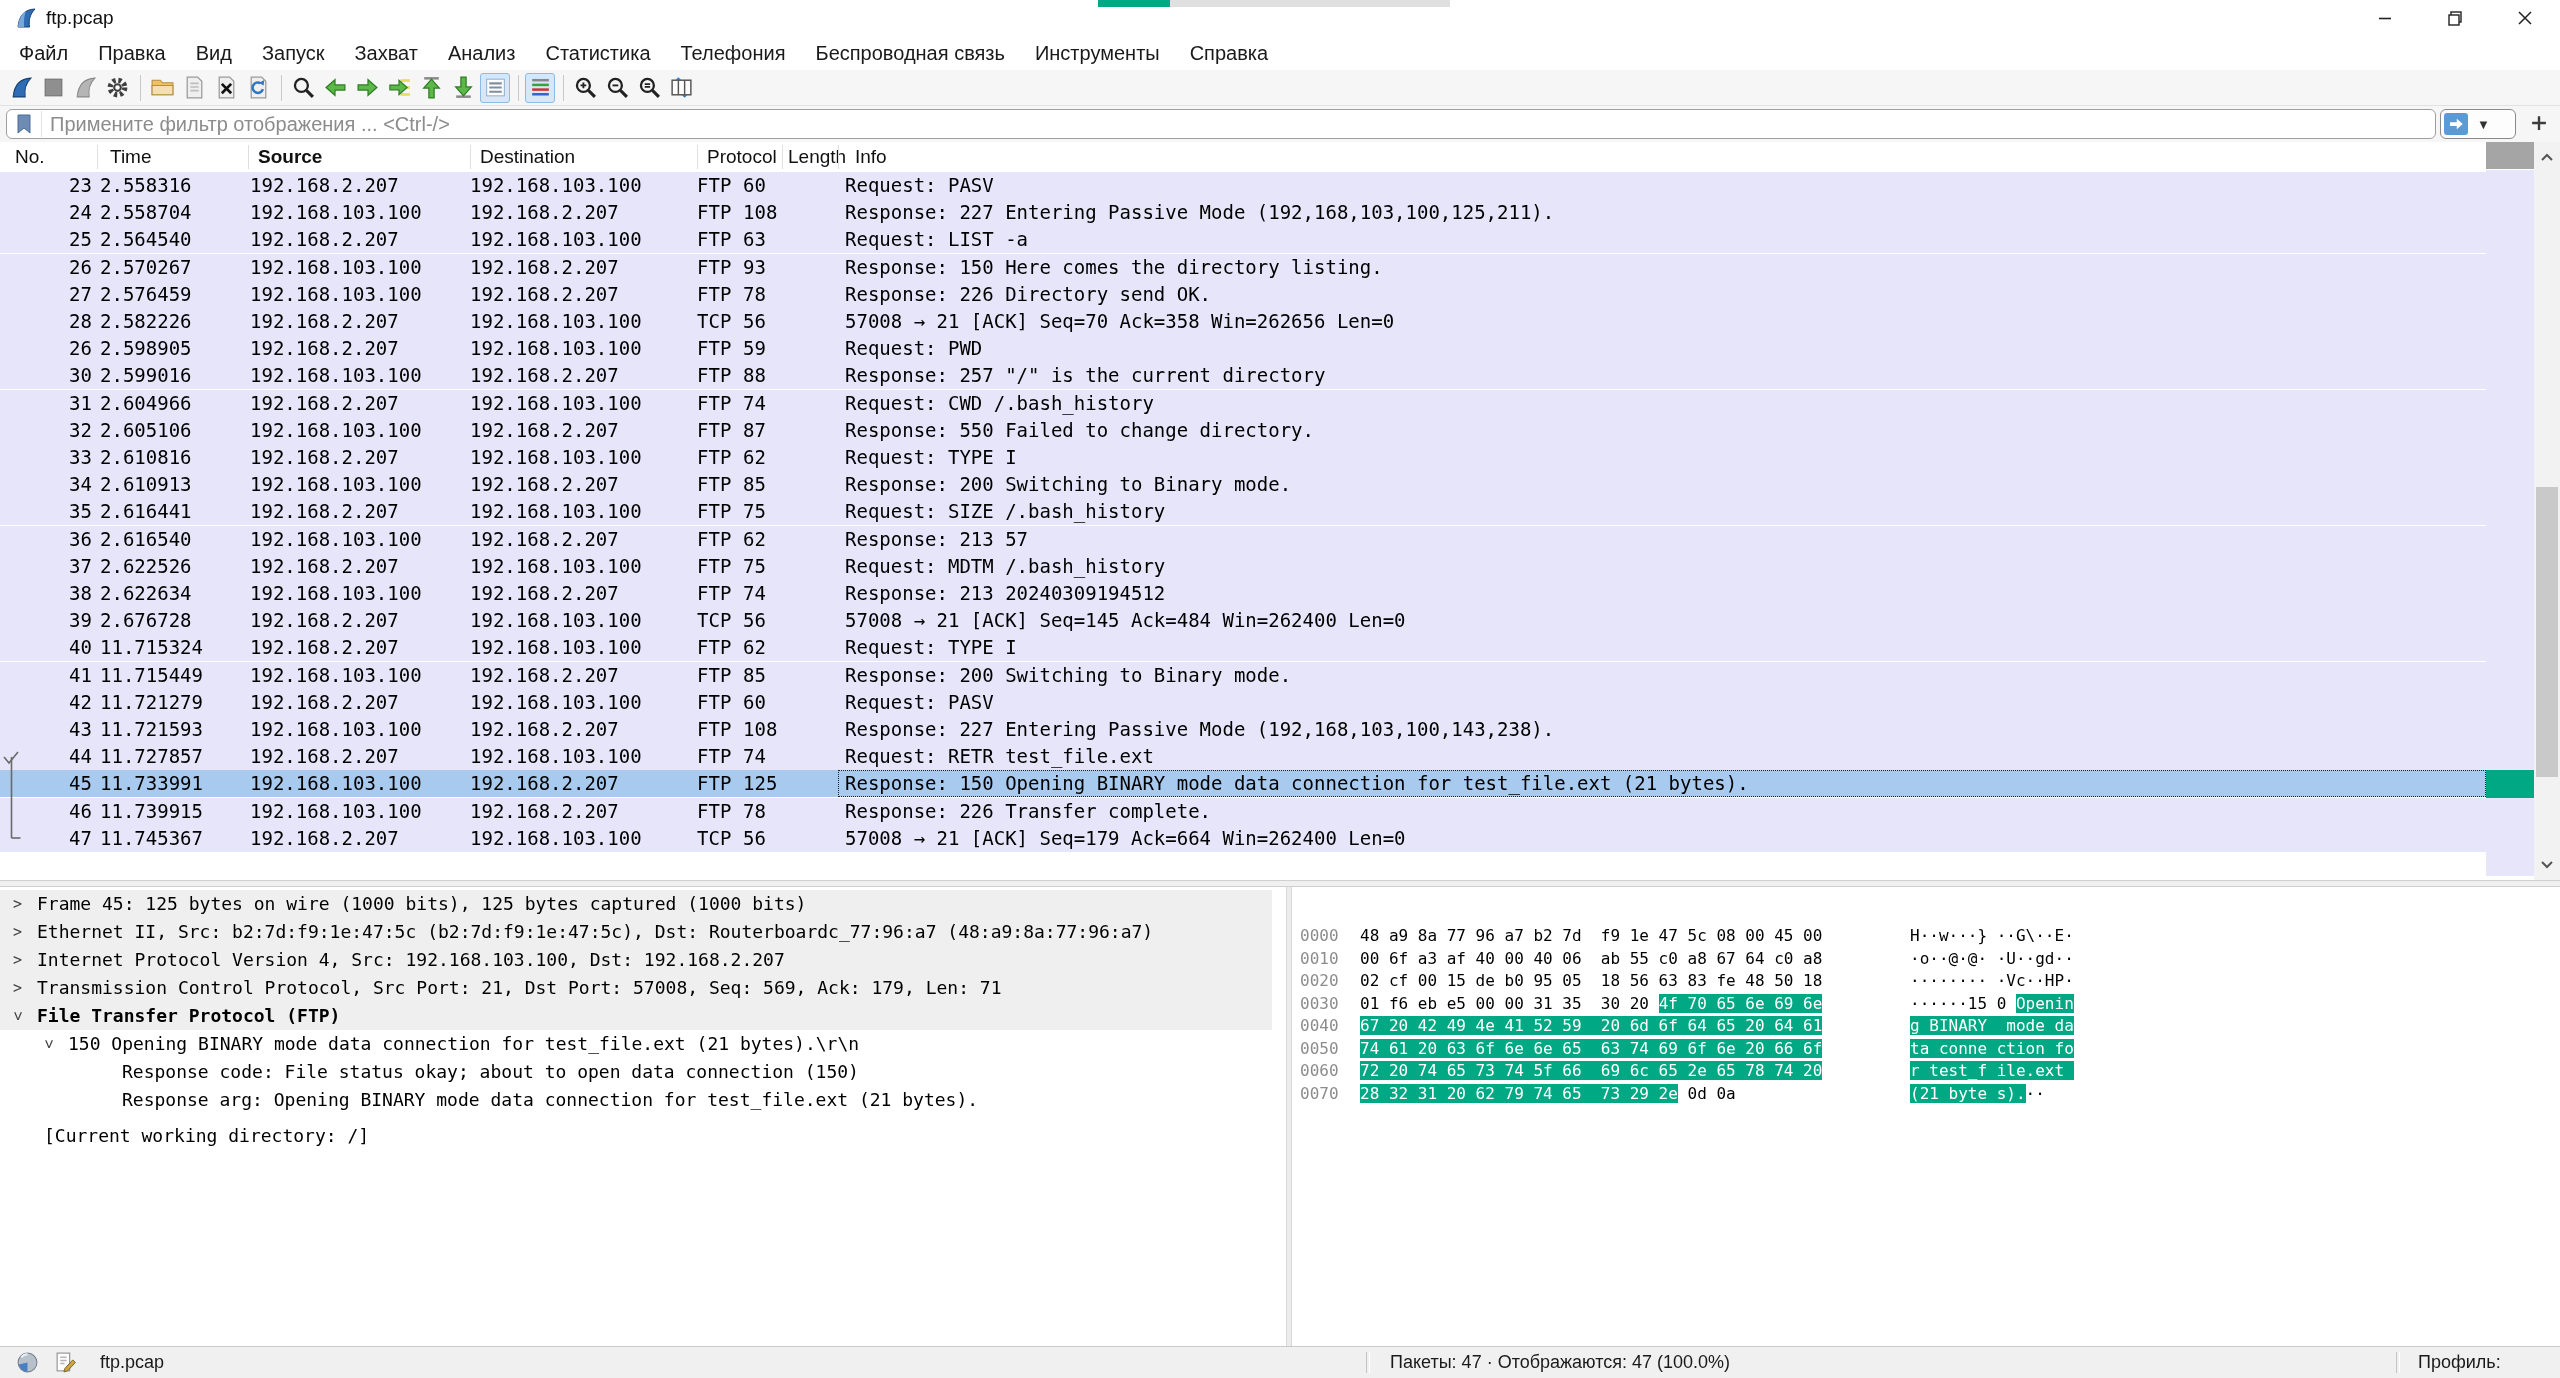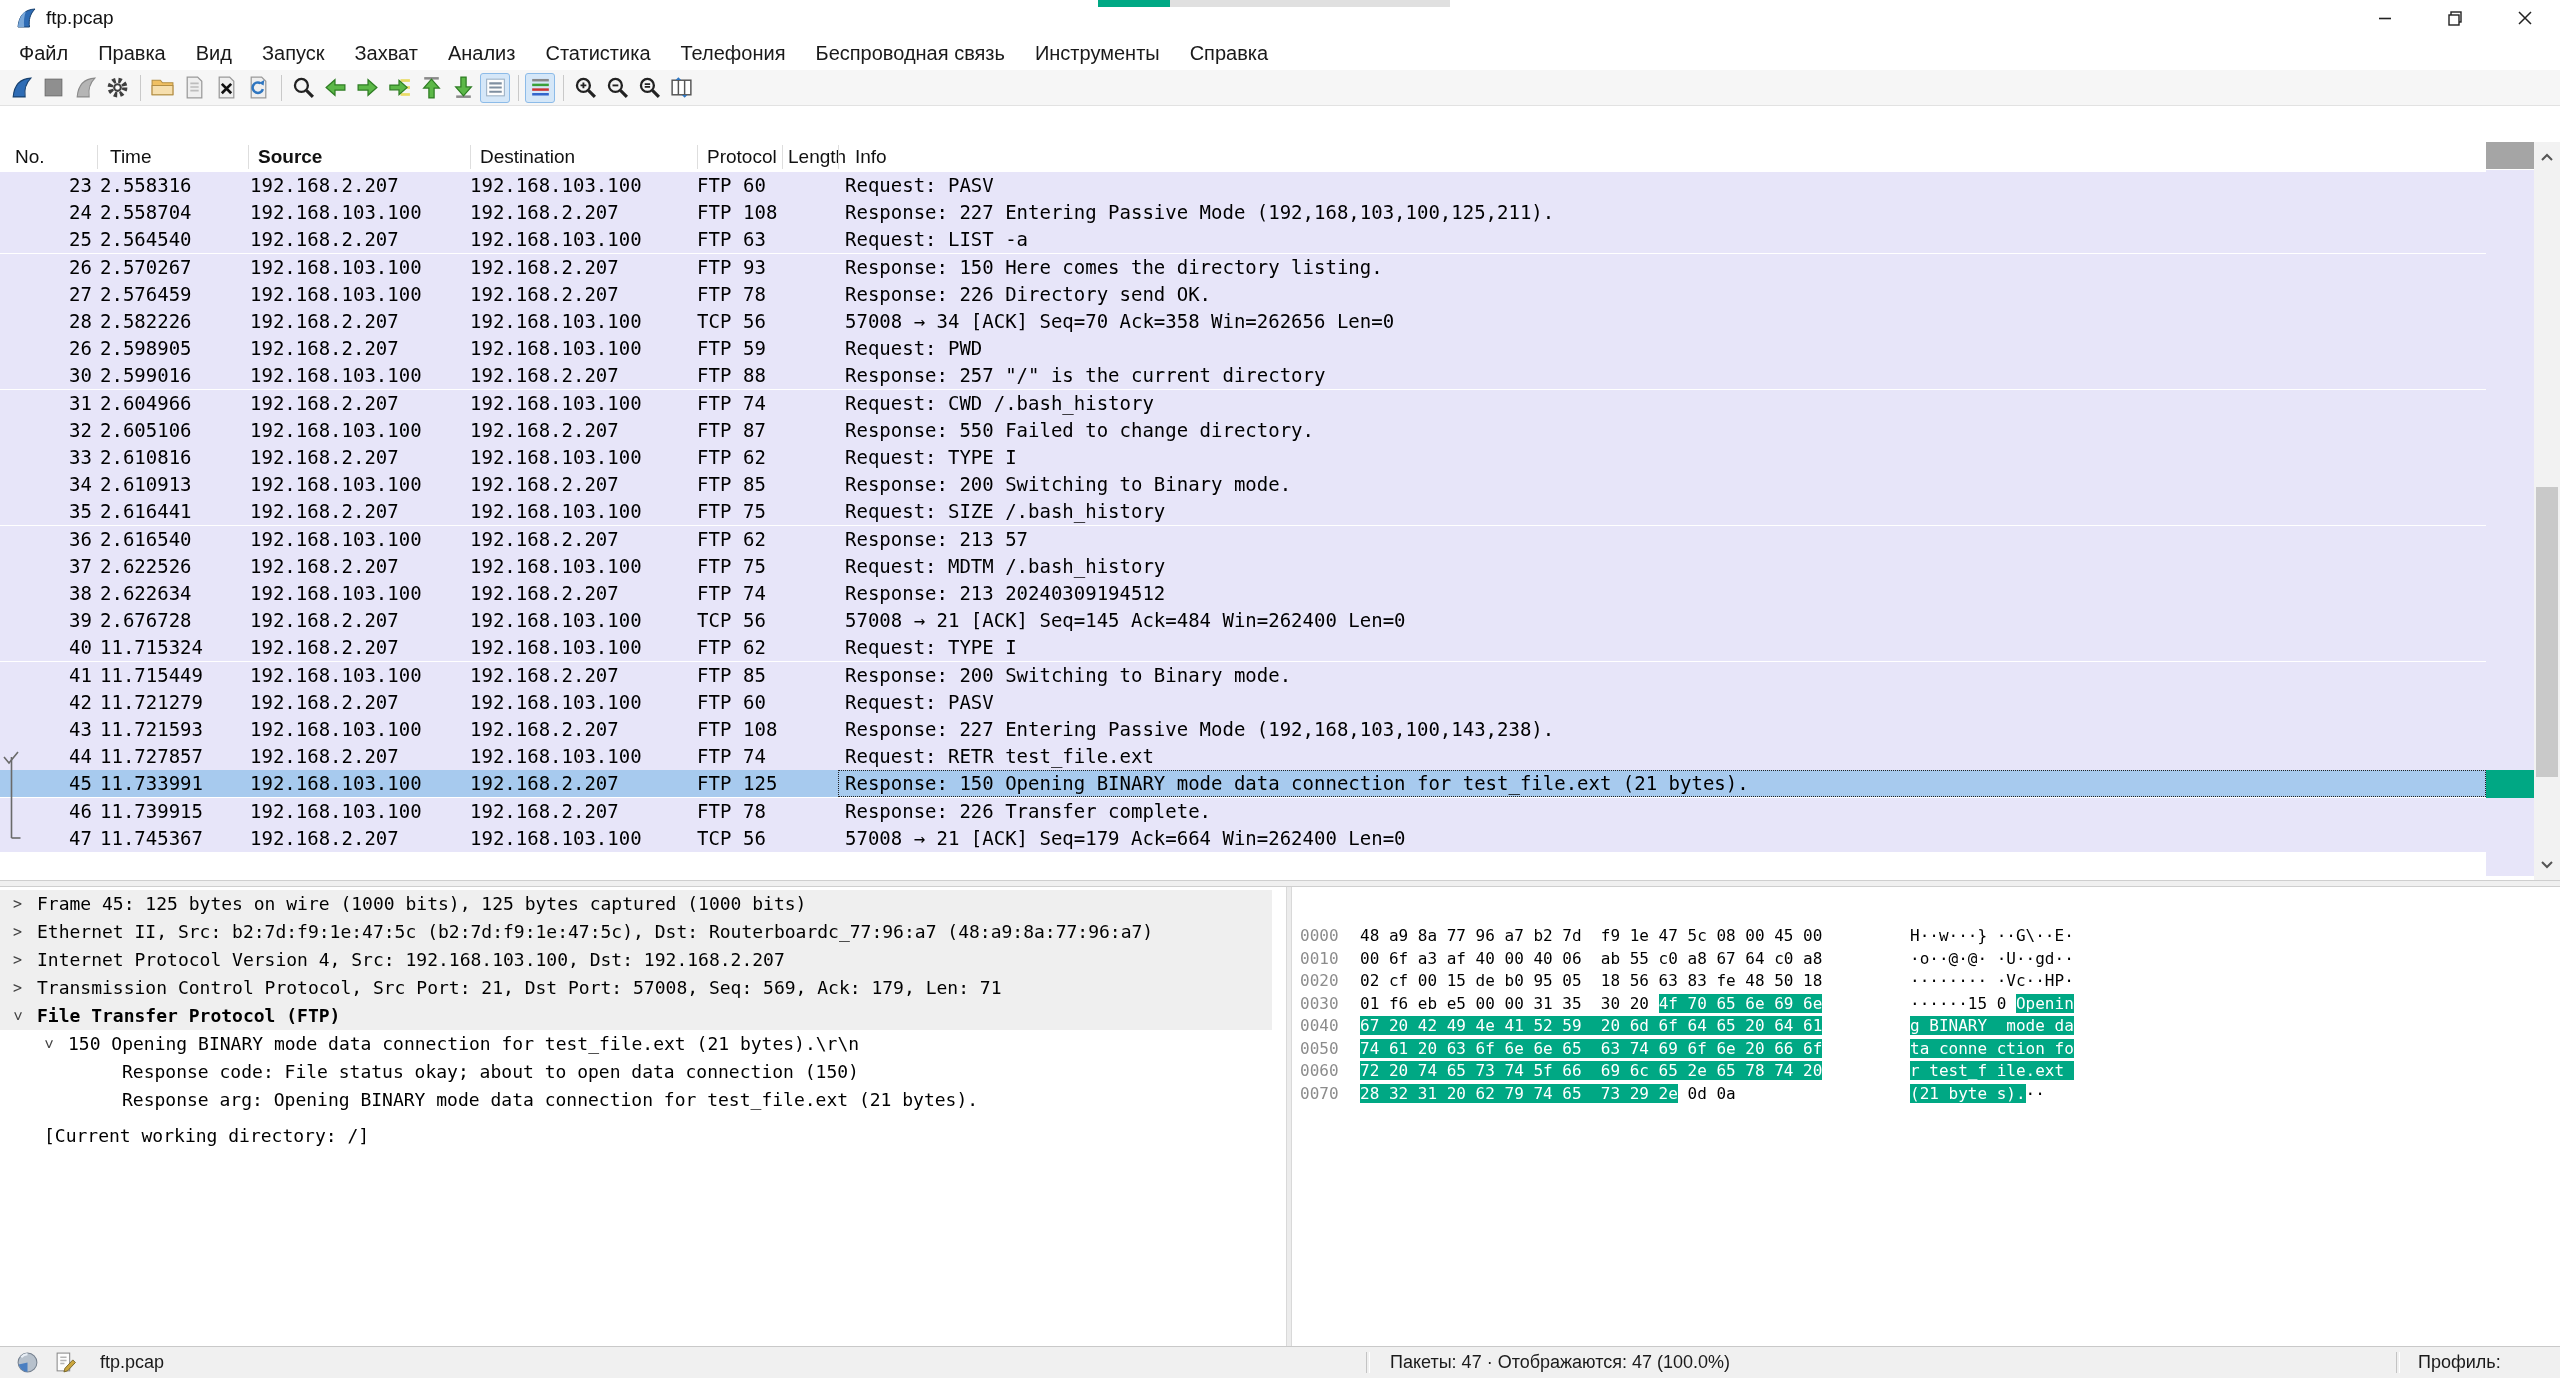--- a/index.html
+++ b/index.html
@@ -264,20 +264,43 @@
       <button class="tbtn">
         <svg viewBox="0 0 24 24">
           <rect x="3" y="5" width="18" height="14" fill="#fff" stroke="#555" stroke-width="1.4"></rect>
           <path d="M9 5 V19 M15 5 V19" stroke="#555" stroke-width="1.4"></path>
           <path d="M9 2.2 l2.6 2.6 h-5.2 Z" fill="#2f76c0"></path>
           <path d="M15 21.8 l2.6 -2.6 h-5.2 Z" fill="#2f76c0"></path>
         </svg>
       </button>
     </div>
 
+  <div class="abs filterbar">
+    <div class="abs filter-box">
+      <span class="filter-bookmark">
+        <svg width="20" height="22" viewBox="0 0 20 22">
+            <path d="M4 2 h12 v18 l-6 -5 -6 5 Z" fill="#6e8bb3" stroke="#4a6a96" stroke-width="1"></path>
+          </svg>
+      </span>
+      <input class="filter-input" placeholder="Примените фильтр отображения ... &lt;Ctrl-/&gt;" style="">
+    </div>
+    <div class="abs apply-btn">
+      <span class="apply-sq">
+        <svg width="18" height="16" viewBox="0 0 24 20">
+            <path d="M4 7.5 h9 V3 l8 7 -8 7 v-4.5 H4 Z" fill="#ffffff"></path>
+          </svg>
+      </span>
+      <span class="apply-caret">▼</span>
+    </div>
+    <div class="abs plus-btn">
+      <svg width="22" height="22" viewBox="0 0 24 24">
+          <path d="M12 4.5 v15 M4.5 12 h15" stroke="#3c3c3c" stroke-width="2.6"></path>
+        </svg>
+    </div>
+  </div>
 
   <div class="abs pkheader" id="pkheader">
       <span class="hcell" style="left: 15px;">No.</span>
       <span class="hcell" style="left: 110px;">Time</span>
       <span class="hcell" style="left: 258px; font-weight: bold;">Source</span>
       <span class="hcell" style="left: 480px;">Destination</span>
       <span class="hcell" style="left: 707px;">Protocol</span>
       <span class="hcell" style="left: 788px;">Length</span>
       <span class="hcell" style="left: 855px;">Info</span>
       <span class="hsep" style="left: 97px;"></span>
@@ -335,21 +358,21 @@
         <span class="c-len">78</span>
         <span class="c-info">Response: 226 Directory send OK.</span>
       </div>
       <div class="prow" style="top: 136px;">
         <span class="c-no">28</span>
         <span class="c-time">2.582226</span>
         <span class="c-src">192.168.2.207</span>
         <span class="c-dst">192.168.103.100</span>
         <span class="c-proto">TCP</span>
         <span class="c-len">56</span>
-        <span class="c-info">57008 → 34 [ACK] Seq=70 Ack=358 Win=262656 Len=0</span>
+        <span class="c-info">57008 → 21 [ACK] Seq=70 Ack=358 Win=262656 Len=0</span>
       </div>
       <div class="prow" style="top: 163.2px;">
         <span class="c-no">26</span>
         <span class="c-time">2.598905</span>
         <span class="c-src">192.168.2.207</span>
         <span class="c-dst">192.168.103.100</span>
         <span class="c-proto">FTP</span>
         <span class="c-len">59</span>
         <span class="c-info">Request: PWD</span>
       </div>

